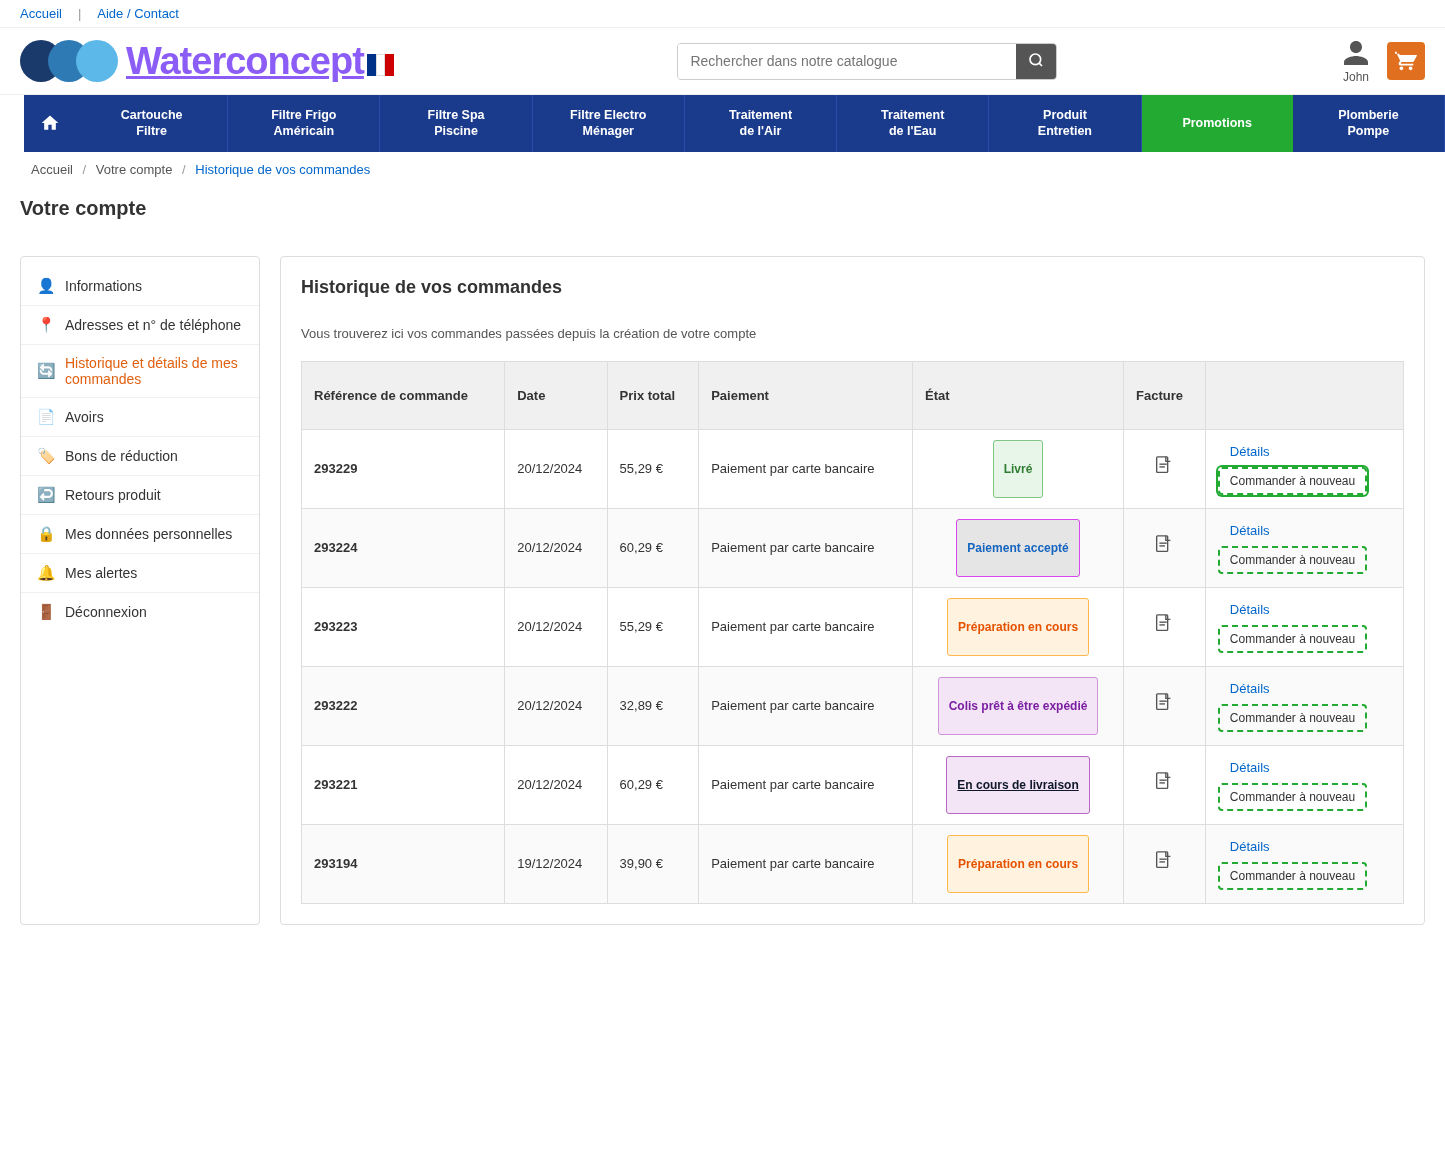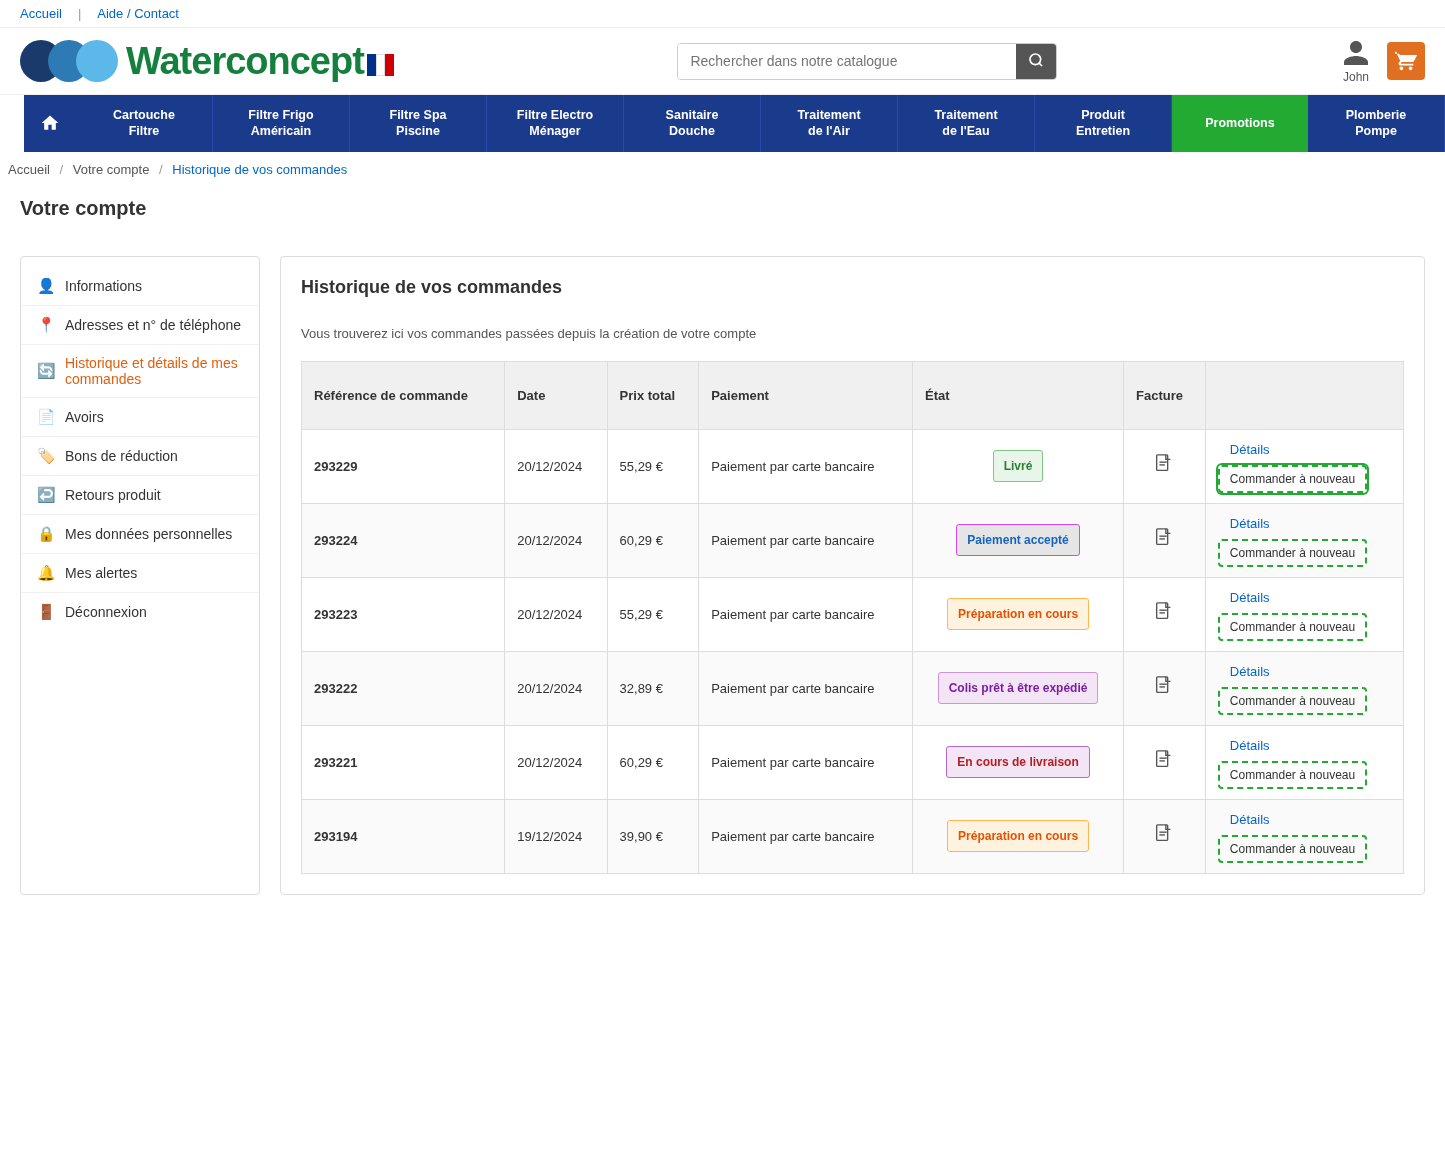--- a/index.html
+++ b/index.html
@@ -31,21 +31,21 @@
     .cart-icon-wrap { cursor: pointer; position: relative; }
     .cart-icon { width: 38px; height: 38px; background: #e07020; border-radius: 4px; display: flex; align-items: center; justify-content: center; color: white; font-size: 20px; }
 
     
     .main-nav { background: #1a3a8c; display: flex; align-items: stretch; margin-left: 24px; }
     .nav-home { background: #1a3a8c; color: white; border: none; padding: 0 16px; cursor: pointer; font-size: 18px; display: flex; align-items: center; }
     .nav-item { color: white; background: #1a3a8c; border: none; padding: 12px 14px; cursor: pointer; font-size: 12.5px; font-weight: bold; text-align: center; border-right: 1px solid #2a4aaa; flex: 1; display: flex; align-items: center; justify-content: center; line-height: 1.3; }
     .nav-item.promotions { background: #22aa33; border-right: none; }
 
     
-    .breadcrumb { padding: 10px 8px; font-size: 13px; color: #555; }
+    .breadcrumb { padding: 10px 31px; font-size: 13px; color: #555; }
     .breadcrumb a { color: #555; text-decoration: none; }
     .breadcrumb .current { color: #0066cc; }
     .breadcrumb-sep { margin: 0 6px; color: #999; }
 
     
     .page-section { padding: 10px 20px 20px; }
     .page-title { font-size: 20px; font-weight: bold; margin-bottom: 16px; }
 
     
     .account-layout { display: flex; gap: 20px; padding: 0 20px 30px; }
@@ -62,38 +62,38 @@
     .section-title { font-size: 18px; font-weight: bold; margin-bottom: 6px; }
     .section-sub { font-size: 13px; color: #555; margin-bottom: 20px; margin-top: 28px; }
 
     
     .orders-table { width: 100%; border-collapse: collapse; }
     .orders-table th { background: #f0f0f0; padding: 26px 12px; text-align: left; font-size: 13px; font-weight: bold; border: 1px solid #ddd; }
     .orders-table td { padding: 10px 12px; border: 1px solid #ddd; font-size: 13px; vertical-align: middle; }
     .orders-table tr:nth-child(even) td { background: #fafafa; }
 
     
-    .badge { display: inline-block; padding: 8px 10px; border-radius: 3px; font-size: 12px; font-weight: bold; text-align: center; }
+    .badge { display: inline-block; padding: 21px 10px; border-radius: 3px; font-size: 12px; font-weight: bold; text-align: center; }
     .badge-livré { background: #e8f5e9; color: #2e7d32; border: 1px solid #81c784; }
     .badge-paiement { background: #e5e5e5; color: #1565c0; border: 1px solid #d946ef; }
     .badge-preparation { background: #fff3e0; color: #e65100; border: 1px solid #ffb74d; }
     .badge-colis { background: #f3e5f5; color: #7b1fa2; border: 1px solid #ce93d8; }
-    .badge-livraison { background: #f3e5f5; color: #b91c1c; border: 1px solid #ba68c8; }
+    .badge-livraison { background: #f3e5f5; color: #0f172a; border: 1px solid #ba68c8; text-decoration: underline; }
 
     
     .action-cell { display: flex; flex-direction: column; gap: 6px; align-items: flex-start; }
     .btn-details { background: none; border: none; color: #0066cc; cursor: pointer; font-size: 13px; padding: 2px 12px; text-decoration: none; }
     .btn-reorder { background: none; border: 2px dashed #22aa33; color: #333; cursor: pointer; font-size: 12px; padding: 5px 10px; border-radius: 4px; text-align: center; }
     .btn-reorder-highlight { background: none; border: 2px dashed #22aa33; color: #333; cursor: pointer; font-size: 12px; padding: 5px 10px; border-radius: 4px; text-align: center; box-shadow: 0 0 0 2px #22aa33; }
 
     .invoice-icon { font-size: 18px; color: #555; cursor: pointer; }
 
     
     .waterconcept-brand { display: flex; align-items: flex-end; gap: 0; }
-    .brand-name { font-size: 38px; font-weight: 900; color: #15803d; letter-spacing: -1px; line-height: 1; }
+    .brand-name { font-size: 38px; font-weight: 900; color: #8b5cf6; letter-spacing: -1px; line-height: 1; text-decoration: underline; }
     .brand-flag { display: flex; flex-direction: row; margin-left: 3px; margin-bottom: 4px; }
     .brand-flag div { width: 9px; height: 22px; }
   </style>
 </head>
 <body>
 
 <div class="top-bar">
   <a href="#">Accueil</a>
   <span class="top-bar-sep">|</span>
   <a href="#">Aide / Contact</a>
@@ -150,21 +150,20 @@
 <nav class="main-nav">
   <button class="nav-home">
     <svg width="20" height="20" viewBox="0 0 24 24" fill="white">
       <path d="M10 20v-6h4v6h5v-8h3L12 3 2 12h3v8z"></path>
     </svg>
   </button>
   <button class="nav-item">Cartouche<br>Filtre</button>
   <button class="nav-item">Filtre Frigo<br>Américain</button>
   <button class="nav-item">Filtre Spa<br>Piscine</button>
   <button class="nav-item">Filtre Electro<br>Ménager</button>
-  <button class="nav-item">Sanitaire<br>Douche</button>
   <button class="nav-item">Traitement<br>de l'Air</button>
   <button class="nav-item">Traitement<br>de l'Eau</button>
   <button class="nav-item">Produit<br>Entretien</button>
   <button class="nav-item promotions">Promotions</button>
   <button class="nav-item">Plomberie<br>Pompe</button>
 </nav>
 
 <div class="breadcrumb">
   <a href="#">Accueil</a>
   <span class="breadcrumb-sep">/</span>

